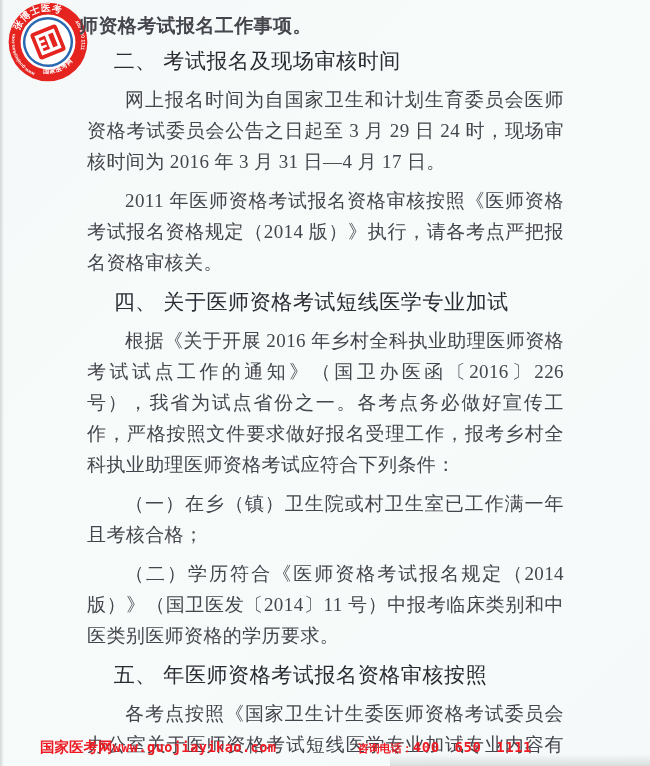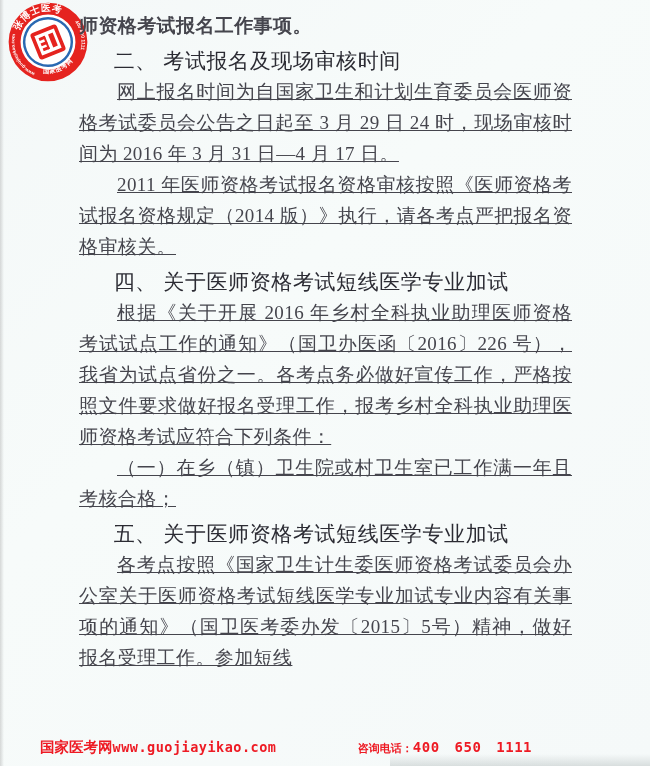--- a/index.html
+++ b/index.html
@@ -45,21 +45,21 @@
     position: absolute;
     left: 0; top: 0;
     width: 650px;
     padding: 10px 78px 0 79px;
     color: #45454d;
     font-size: 19px;
     line-height: 31px;
     letter-spacing: 0.4px;
     text-align: justify;
   }
-  .content p.para { text-indent: 2em; margin: 0; text-decoration: underline; }
+  .content p.para { text-indent: 2em; margin: 8px; }
   .content p.cont { text-indent: 0; margin: 0; font-weight: bold; }
   .content h2 {
     font-family: "Liberation Sans", "DejaVu Sans", sans-serif;
     font-size: 21px;
     line-height: 31px;
     font-weight: normal;
     color: #2b2b33;
     letter-spacing: 0.6px;
     text-indent: 1.65em;
     margin: 4px 0 0 0;
@@ -143,22 +143,23 @@
     <p class="cont">师资格考试报名工作事项。</p>
 
     <h2>二、 考试报名及现场审核时间</h2>
     <p class="para">网上报名时间为自国家卫生和计划生育委员会医师资格考试委员会公告之日起至 3 月 29 日 24 时，现场审核时间为 2016 年 3 月 31 日—4 月 17 日。</p>
 
     <p class="para">2011 年医师资格考试报名资格审核按照《医师资格考试报名资格规定（2014 版）》执行，请各考点严把报名资格审核关。</p>
 
     <h2>四、 关于医师资格考试短线医学专业加试</h2>
     <p class="para">根据《关于开展 2016 年乡村全科执业助理医师资格考试试点工作的通知》（国卫办医函〔2016〕226 号），我省为试点省份之一。各考点务必做好宣传工作，严格按照文件要求做好报名受理工作，报考乡村全科执业助理医师资格考试应符合下列条件：</p>
     <p class="para">（一）在乡（镇）卫生院或村卫生室已工作满一年且考核合格；</p>
+    <p class="para">（二）学历符合《医师资格考试报名规定（2014 版）》（国卫医发〔2014〕11 号）中报考临床类别和中医类别医师资格的学历要求。</p>
 
-    <h2>五、 关于医师资格考试短线医学专业加试</h2>
+    <h2>五、 年医师资格考试报名资格审核按照</h2>
     <p class="para">各考点按照《国家卫生计生委医师资格考试委员会办公室关于医师资格考试短线医学专业加试专业内容有关事项的通知》（国卫医考委办发〔2015〕5号）精神，做好报名受理工作。参加短线</p>
   </div>
 
   <div class="footer">
     <div>
       <span class="site-name">国家医考网</span><span class="site-url">www.guojiayikao.com</span>
     </div>
     <div>
       <span class="phone-label">咨询电话：</span><span class="phone-number">400 650 1111</span>
     </div>

